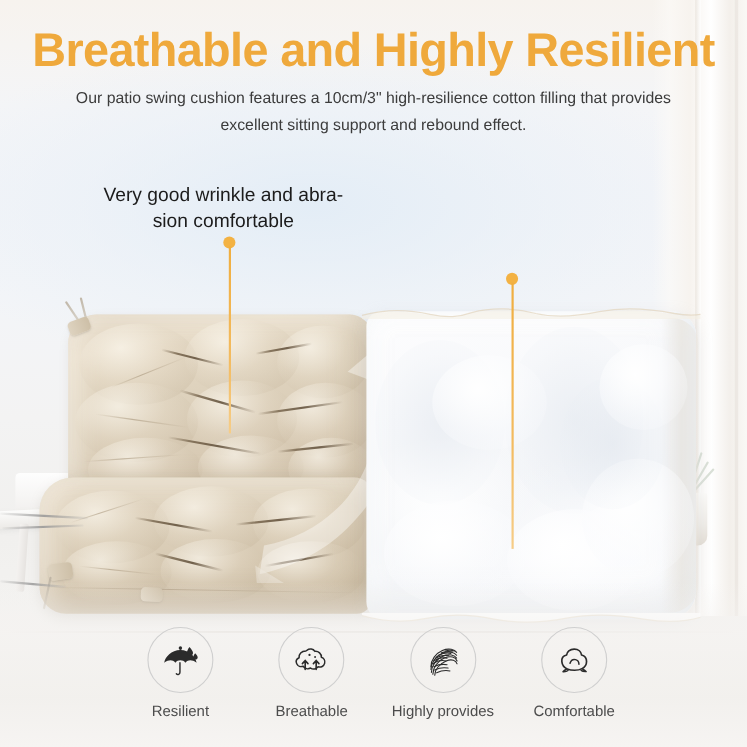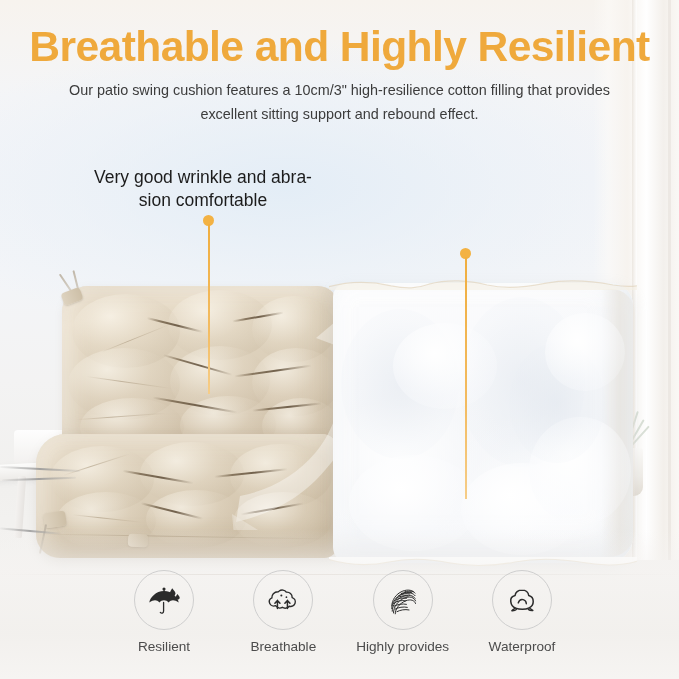--- a/index.html
+++ b/index.html
@@ -584,18 +584,18 @@
         <svg width="38" height="38" viewBox="0 0 44 44">
           <path d="M22 10.5 C17.4 10.5 14.2 13.4 14 16.8 C10.6 17.6 8.6 20.4 9 23.8
                    C9.4 27.6 11.6 30.2 14.6 31.4 C17 32.4 20 32.8 22.4 32.8
                    C25 32.8 28 32.3 30.2 31.1 C33 29.7 35 27 35 23.6
                    C35 20.4 33 17.7 29.8 16.8 C29.4 13.3 26.4 10.5 22 10.5 Z" fill="none" stroke="#2b2b2b" stroke-width="1.75" stroke-linejoin="round"></path>
           <path d="M17.6 25.4 C18.6 22.4 21 21 23.4 21.6 C25.6 22.2 27 24.2 27 26.4" fill="none" stroke="#2b2b2b" stroke-width="1.6" stroke-linecap="round"></path>
           <path d="M14.6 31.2 C12.6 32.4 11 33.4 10.2 34.4 C12.4 34.6 14.4 34 16 32.8" fill="none" stroke="#2b2b2b" stroke-width="1.55" stroke-linejoin="round"></path>
           <path d="M30.2 31 C32.2 32.2 33.8 33.2 34.6 34.2 C32.4 34.4 30.4 33.8 28.8 32.6" fill="none" stroke="#2b2b2b" stroke-width="1.55" stroke-linejoin="round"></path>
         </svg>
       </div>
-      <div class="caption">Waterproof</div>
+      <div class="caption">Comfortable</div>
     </div>
 
   </div>
 
 </div>
 
 </body></html>

